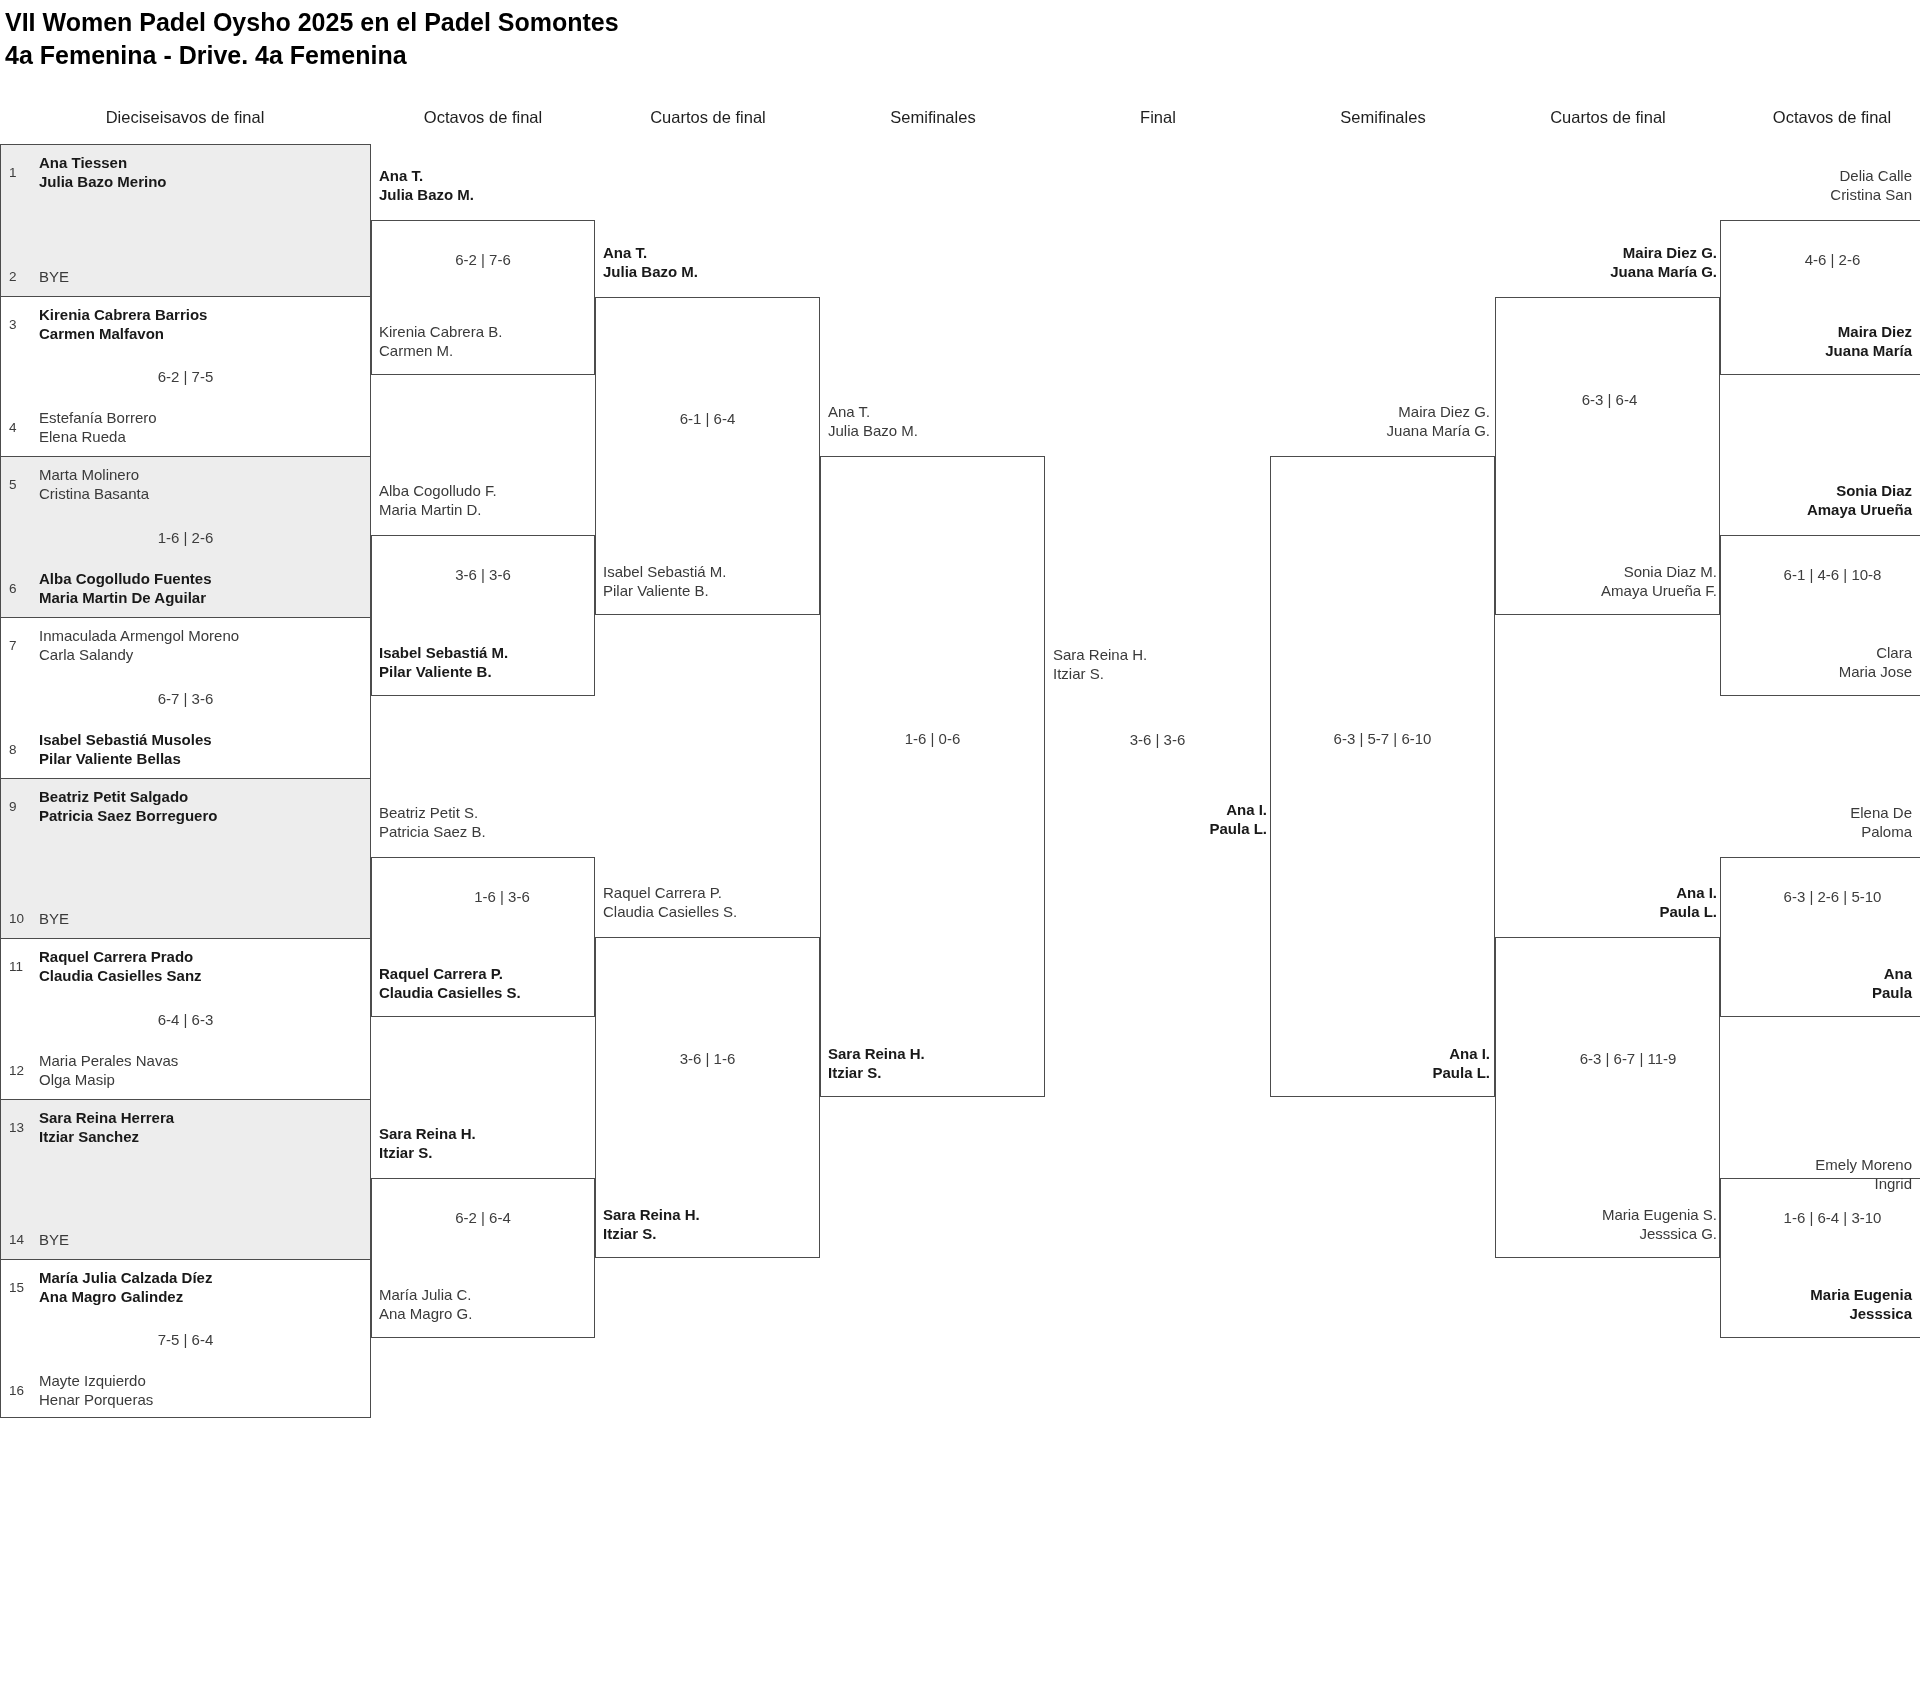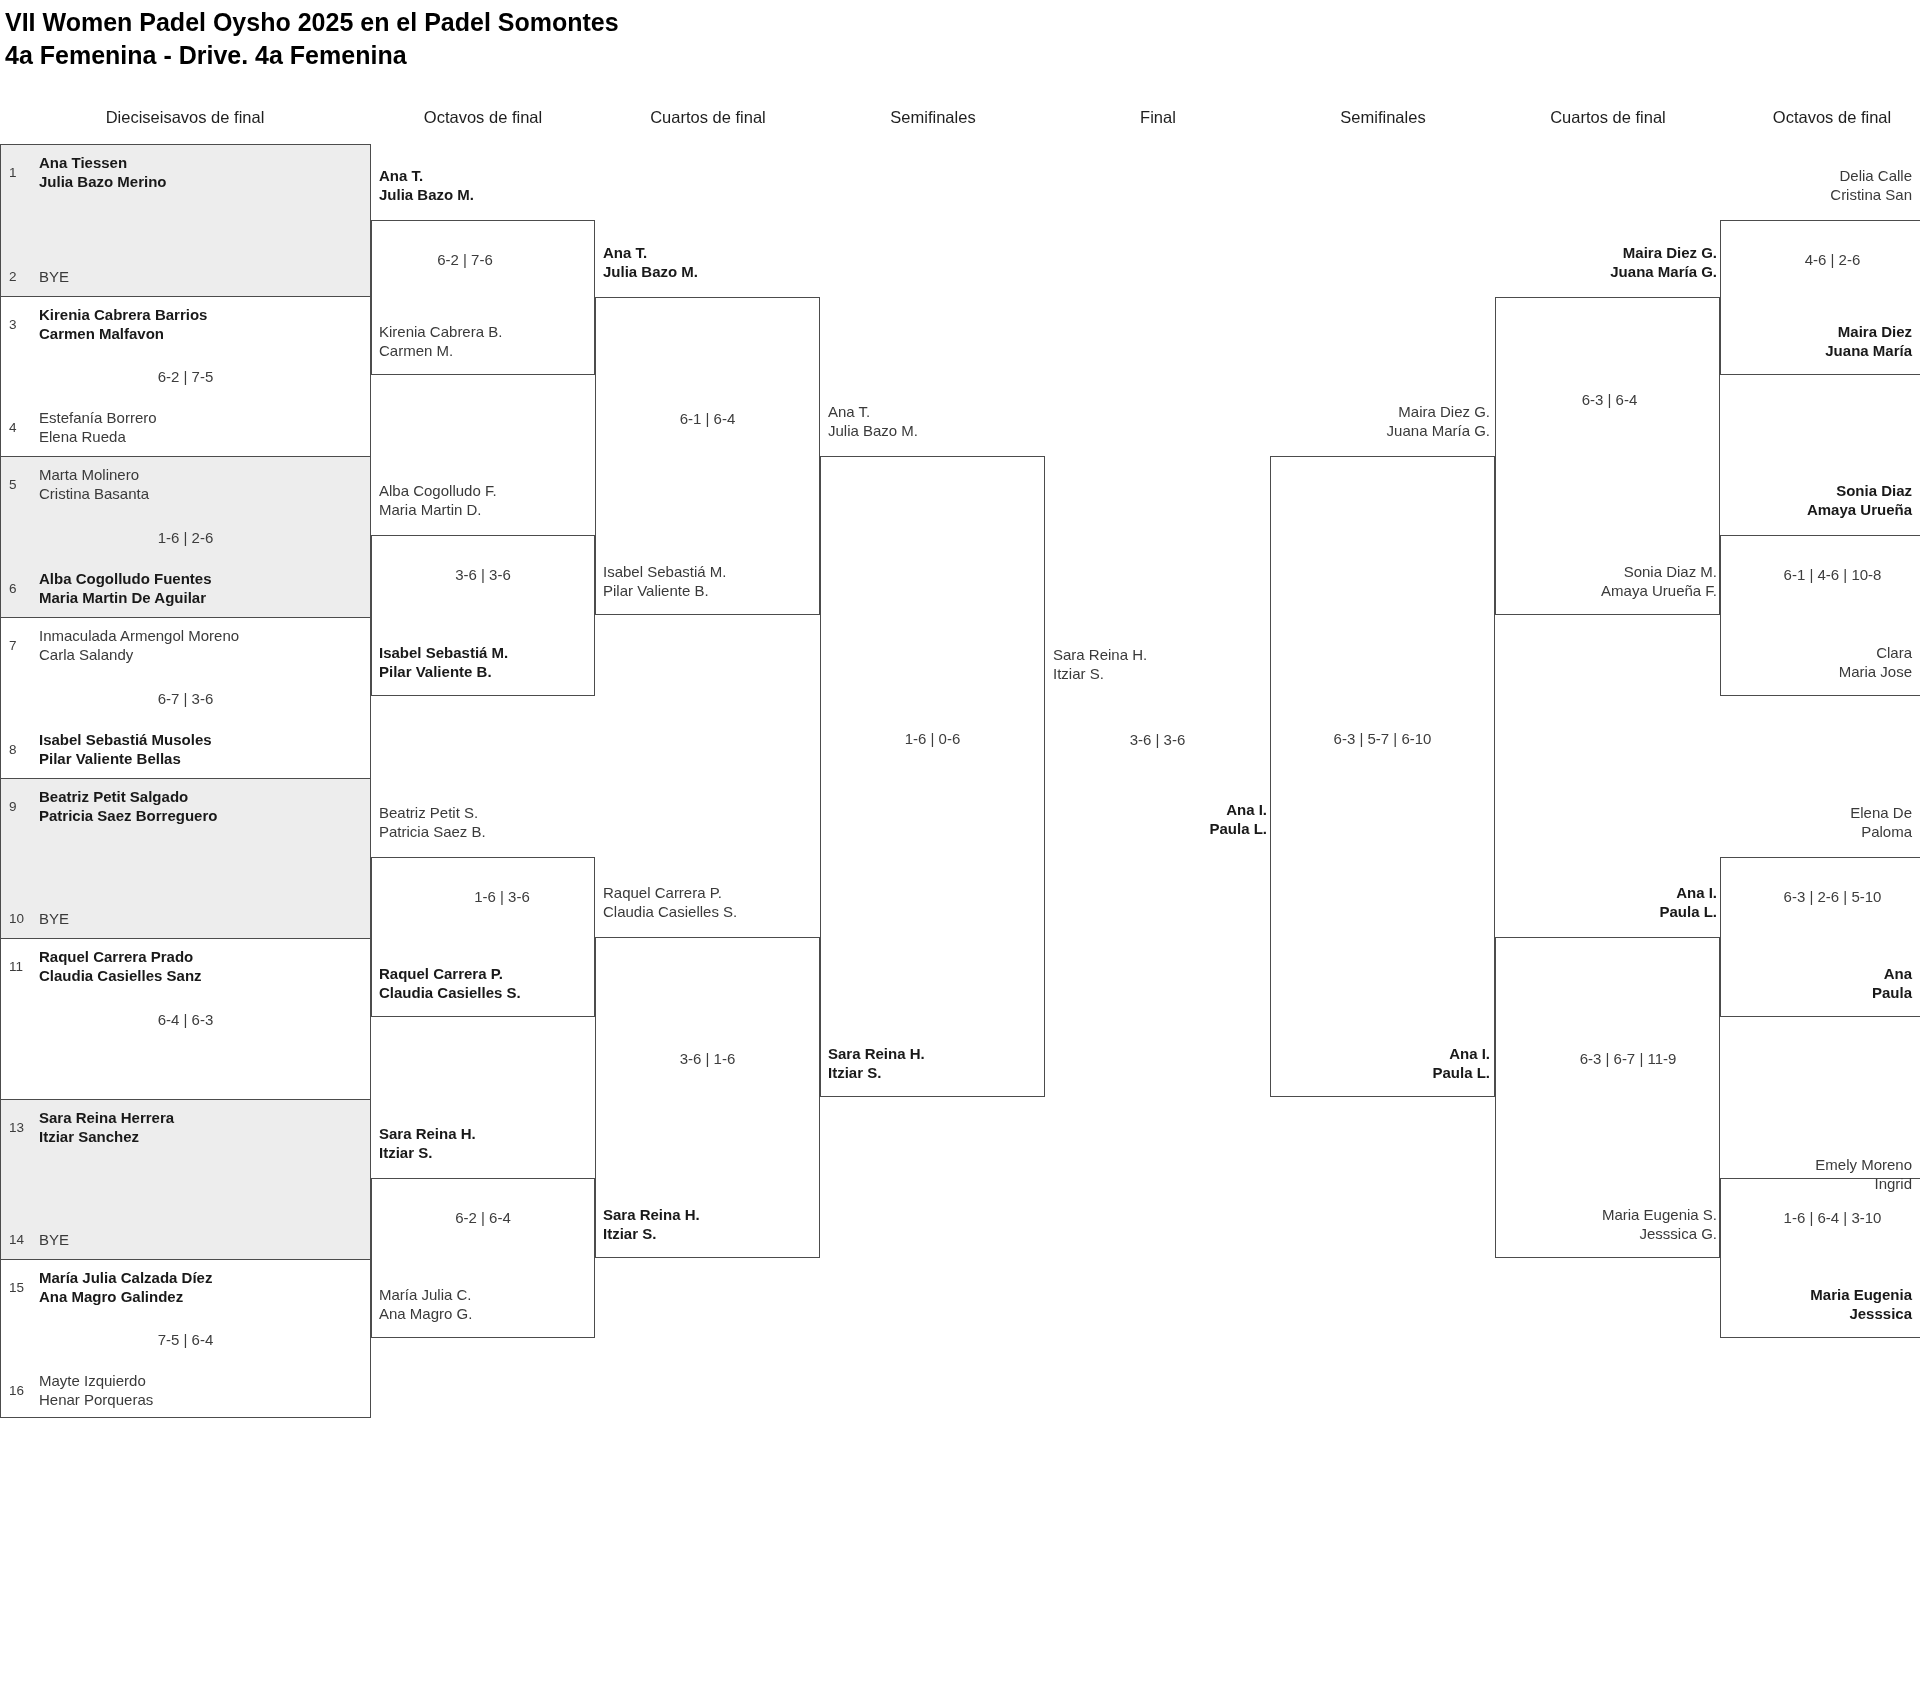--- a/index.html
+++ b/index.html
@@ -123,20 +123,27 @@
         <div class="score" style="left: 0px; right: 0px; top: 70px;"></div>
       </div>
       <div class="blk" style="top: 793px; height: 161px;">
         <div class="entry t">
           <div class="seed">11</div>
           <div class="nm b">
             <div class="ln">Raquel Carrera Prado</div>
             <div class="ln">Claudia Casielles Sanz</div>
           </div>
         </div>
+        <div class="entry bt">
+          <div class="seed">12</div>
+          <div class="nm">
+            <div class="ln">Maria Perales Navas</div>
+            <div class="ln">Olga Masip</div>
+          </div>
+        </div>
         <div class="score" style="left: 0px; right: 0px; top: 70.5px;">6-4 | 6-3</div>
       </div>
       <div class="blk shaded" style="top: 954px; height: 160px;">
         <div class="entry t">
           <div class="seed">13</div>
           <div class="nm b">
             <div class="ln">Sara Reina Herrera</div>
             <div class="ln">Itziar Sanchez</div>
           </div>
         </div>
@@ -172,21 +179,21 @@
         <div class="ln">Ana T.</div>
         <div class="ln">Julia Bazo M.</div>
       </div>
     </div>
     <div class="p" style="top: 322px; left: 379px;">
       <div class="nm">
         <div class="ln">Kirenia Cabrera B.</div>
         <div class="ln">Carmen M.</div>
       </div>
     </div>
-    <div class="score" style="left: 371px; width: 188px; top: 250px;">6-2 | 7-6</div>
+    <div class="score" style="left: 389px; width: 188px; top: 250px;">6-2 | 7-6</div>
     <div class="box" style="left: 371px; top: 535px; width: 224px; height: 161px;"></div>
     <div class="p" style="top: 481px; left: 379px;">
       <div class="nm">
         <div class="ln">Alba Cogolludo F.</div>
         <div class="ln">Maria Martin D.</div>
       </div>
     </div>
     <div class="p b" style="top: 643px; left: 379px;">
       <div class="nm b">
         <div class="ln">Isabel Sebastiá M.</div>

